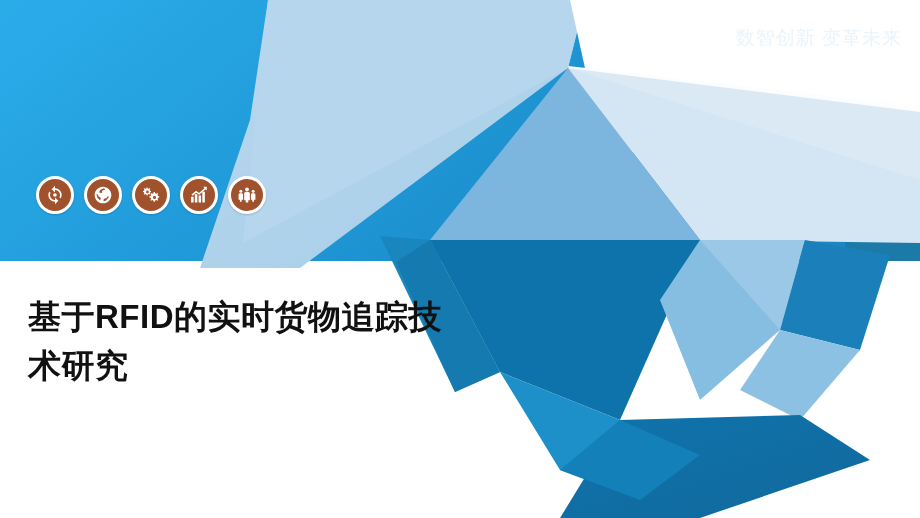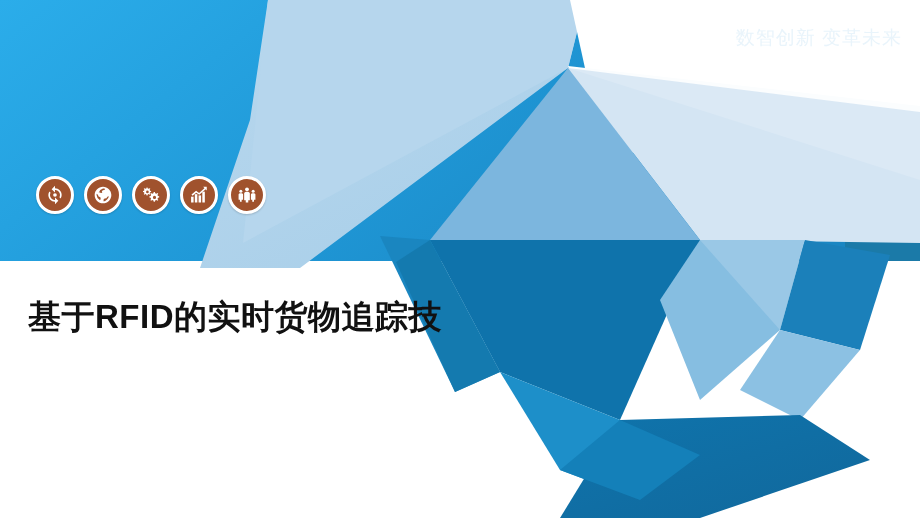--- a/index.html
+++ b/index.html
@@ -182,15 +182,16 @@
         <path d="M1.9 11.4c0-1 1.2-1.6 2.7-1.6s2.7.6 2.7 1.6v6.3H5.6V20H3.5v-2.3H1.9z"></path>
         <circle cx="19.4" cy="7.4" r="1.8"></circle>
         <path d="M16.7 11.4c0-1 1.2-1.6 2.7-1.6s2.7.6 2.7 1.6v6.3h-1.7V20h-2.1v-2.3h-1.6z"></path>
       </svg>
     </div>
 
   </div>
 
   <div id="title-block">
     <div class="title-line">基于RFID的实时货物追踪技</div>
+    <div class="title-line">术研究</div>
   </div>
 
 </div>
 
 </body></html>

